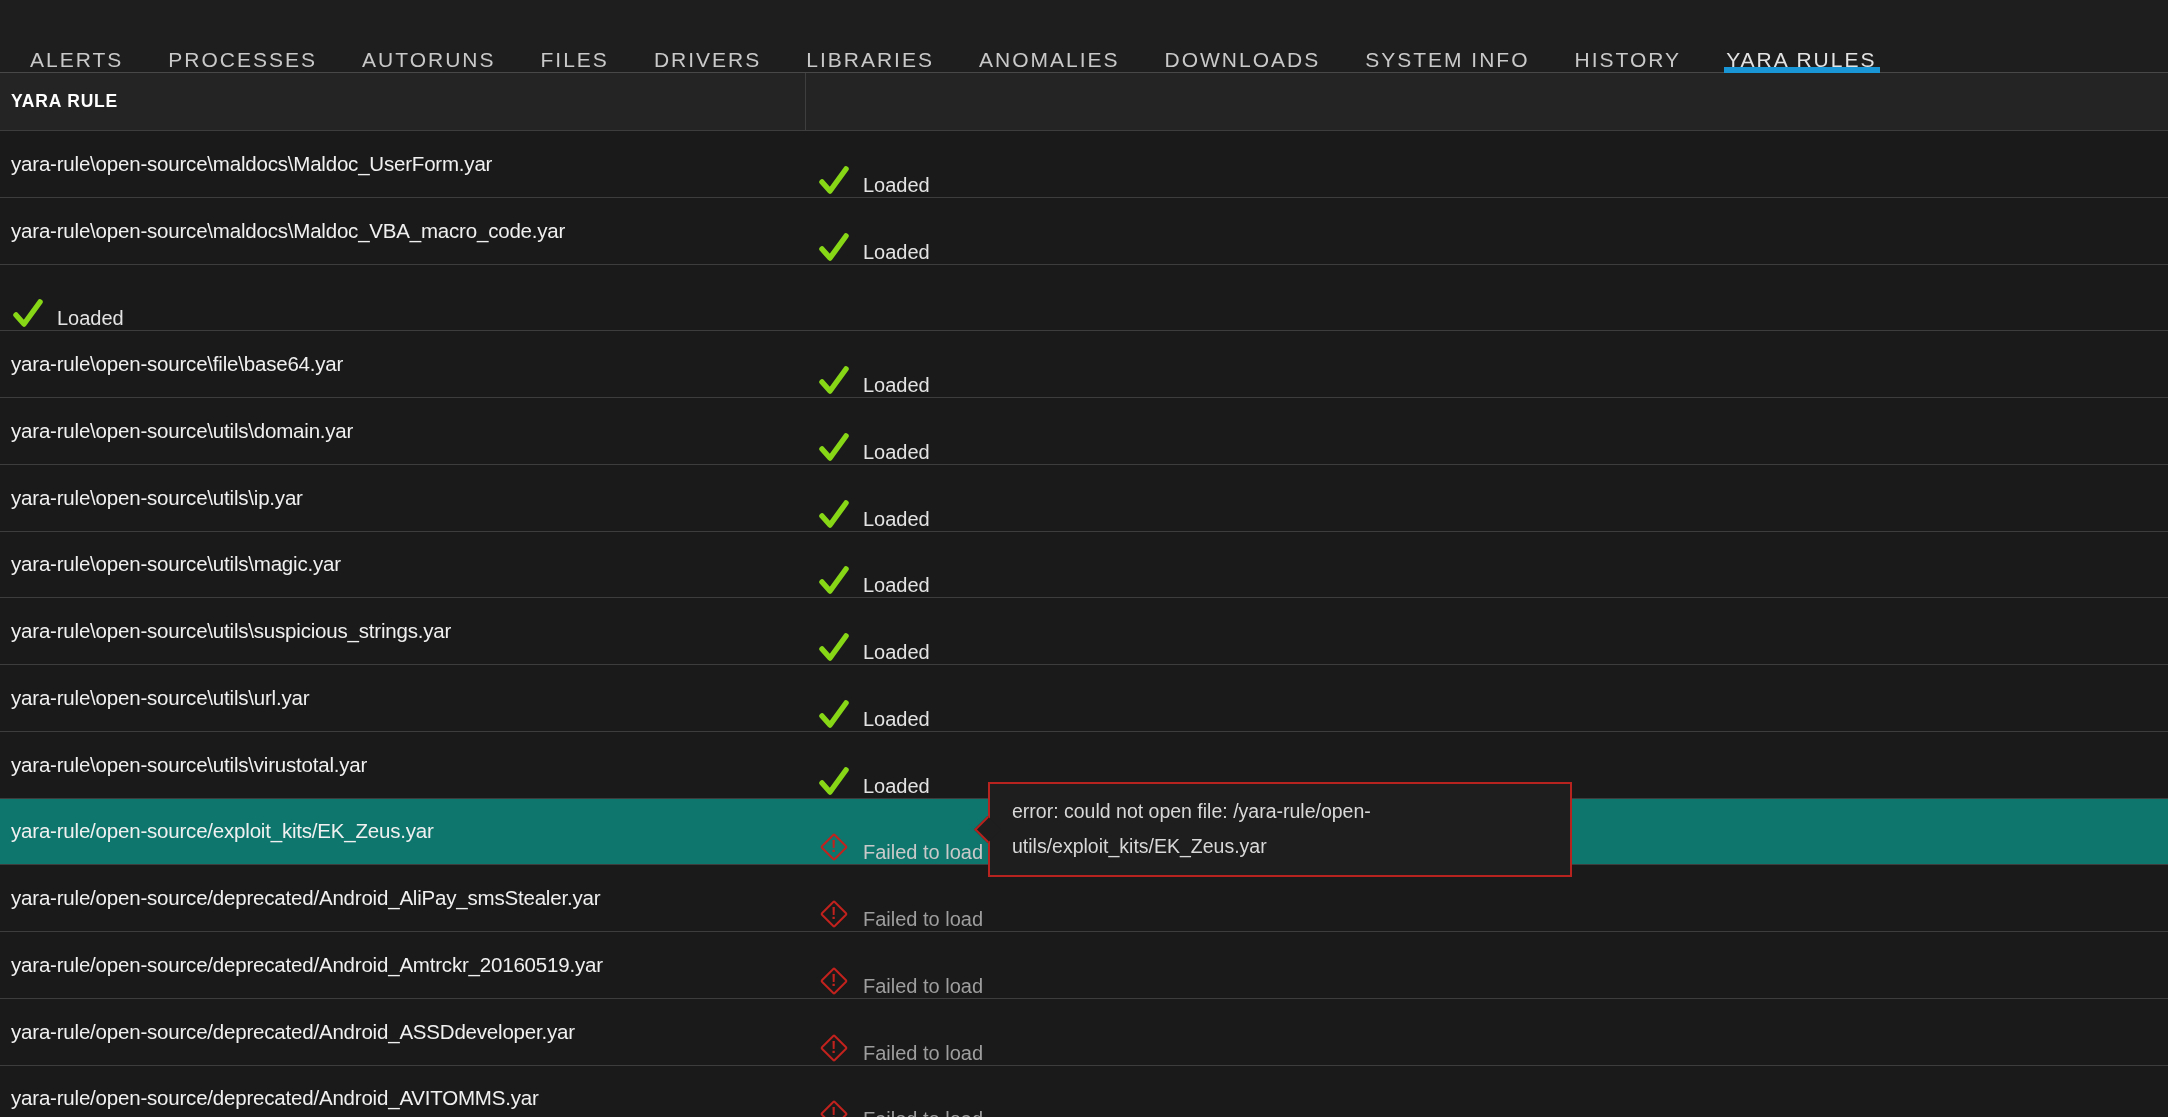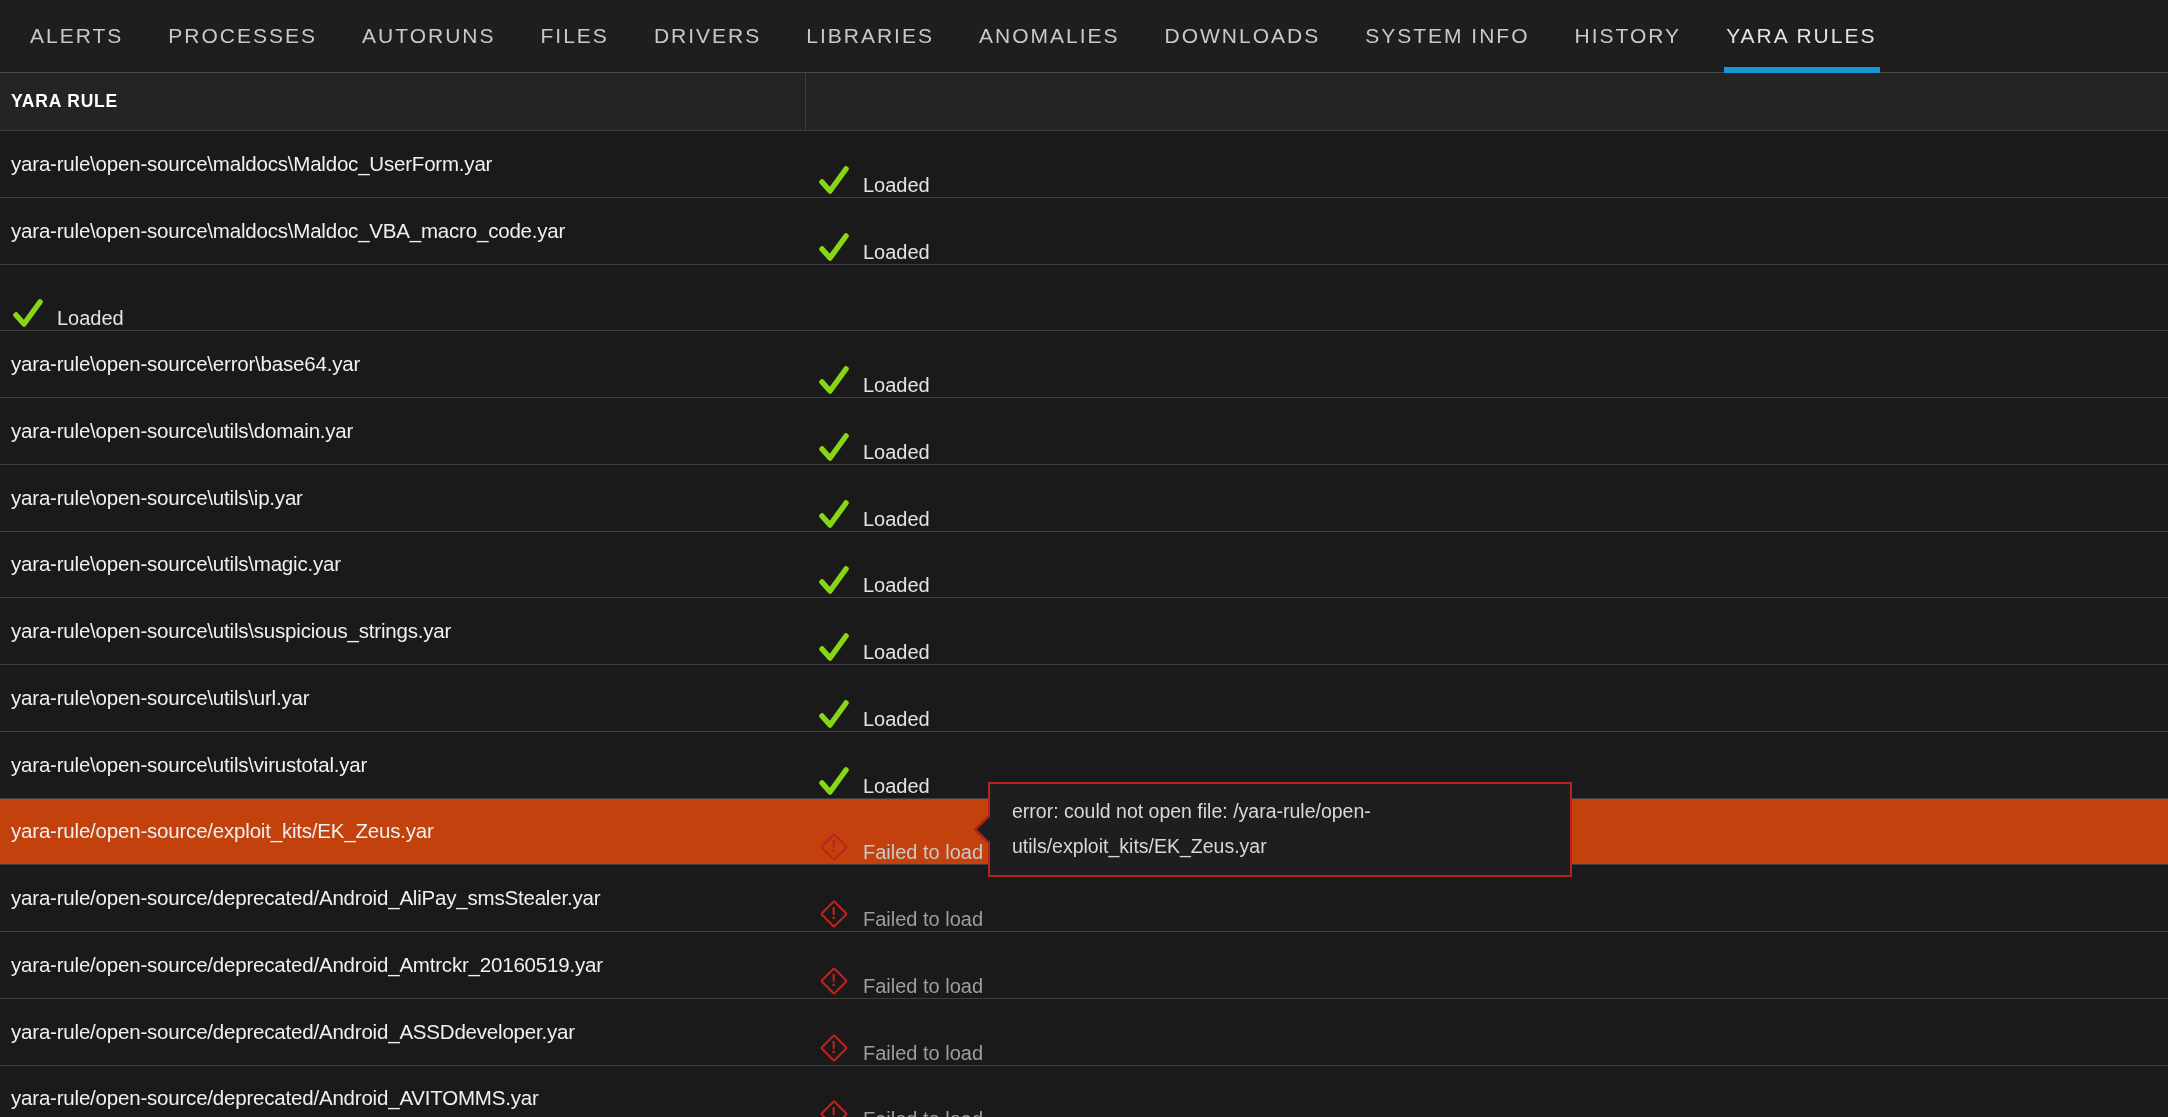--- a/index.html
+++ b/index.html
@@ -19,21 +19,21 @@
     height: 73px;
     background: #1e1e1e;
     border-bottom: 1px solid #484848;
     display: flex;
     align-items: stretch;
     padding-left: 30px;
   }
   .tab {
     position: relative;
     display: flex;
-    align-items: center;
+    align-items: flex-end;
     margin-right: 45px;
     font-size: 21px;
     letter-spacing: 2px;
     color: #c9c9c9;
     cursor: pointer;
     white-space: nowrap;
   }
   .tab.active { color: #e3e3e3; }
   .tab .underline {
     position: absolute;
@@ -73,21 +73,21 @@
 
   
   .row {
     height: 66.75px;
     border-top: 1px solid #3d3d3d;
     background: #1a1a1a;
     display: flex;
     align-items: stretch;
     cursor: pointer;
   }
-  .row.hover { background: #c2410c; }
+  .row.hover { background: #0f766e; }
   .cell-rule {
     width: 806px;
     display: flex;
     align-items: center;
     padding-left: 11px;
     color: #f0f0f0;
     font-size: 20.5px;
     letter-spacing: -0.2px;
     white-space: nowrap;
   }
@@ -237,21 +237,21 @@
     <div class="cell-status">
       <span class="status-icon">
           <svg width="34" height="32" viewBox="0 0 34 32">
             <path d="M5 18 L13 27 L29 5" fill="none" stroke="#87d717" stroke-width="5.5" stroke-linecap="round" stroke-linejoin="round"></path>
           </svg>
         </span>
       <span class="status-label">Loaded</span>
     </div>
   </div>
   <div class="row loaded">
-    <div class="cell-rule">yara-rule\open-source\error\base64.yar</div>
+    <div class="cell-rule">yara-rule\open-source\file\base64.yar</div>
     <div class="cell-status">
       <span class="status-icon">
           <svg width="34" height="32" viewBox="0 0 34 32">
             <path d="M5 18 L13 27 L29 5" fill="none" stroke="#87d717" stroke-width="5.5" stroke-linecap="round" stroke-linejoin="round"></path>
           </svg>
         </span>
       <span class="status-label">Loaded</span>
     </div>
   </div>
   <div class="row loaded">

